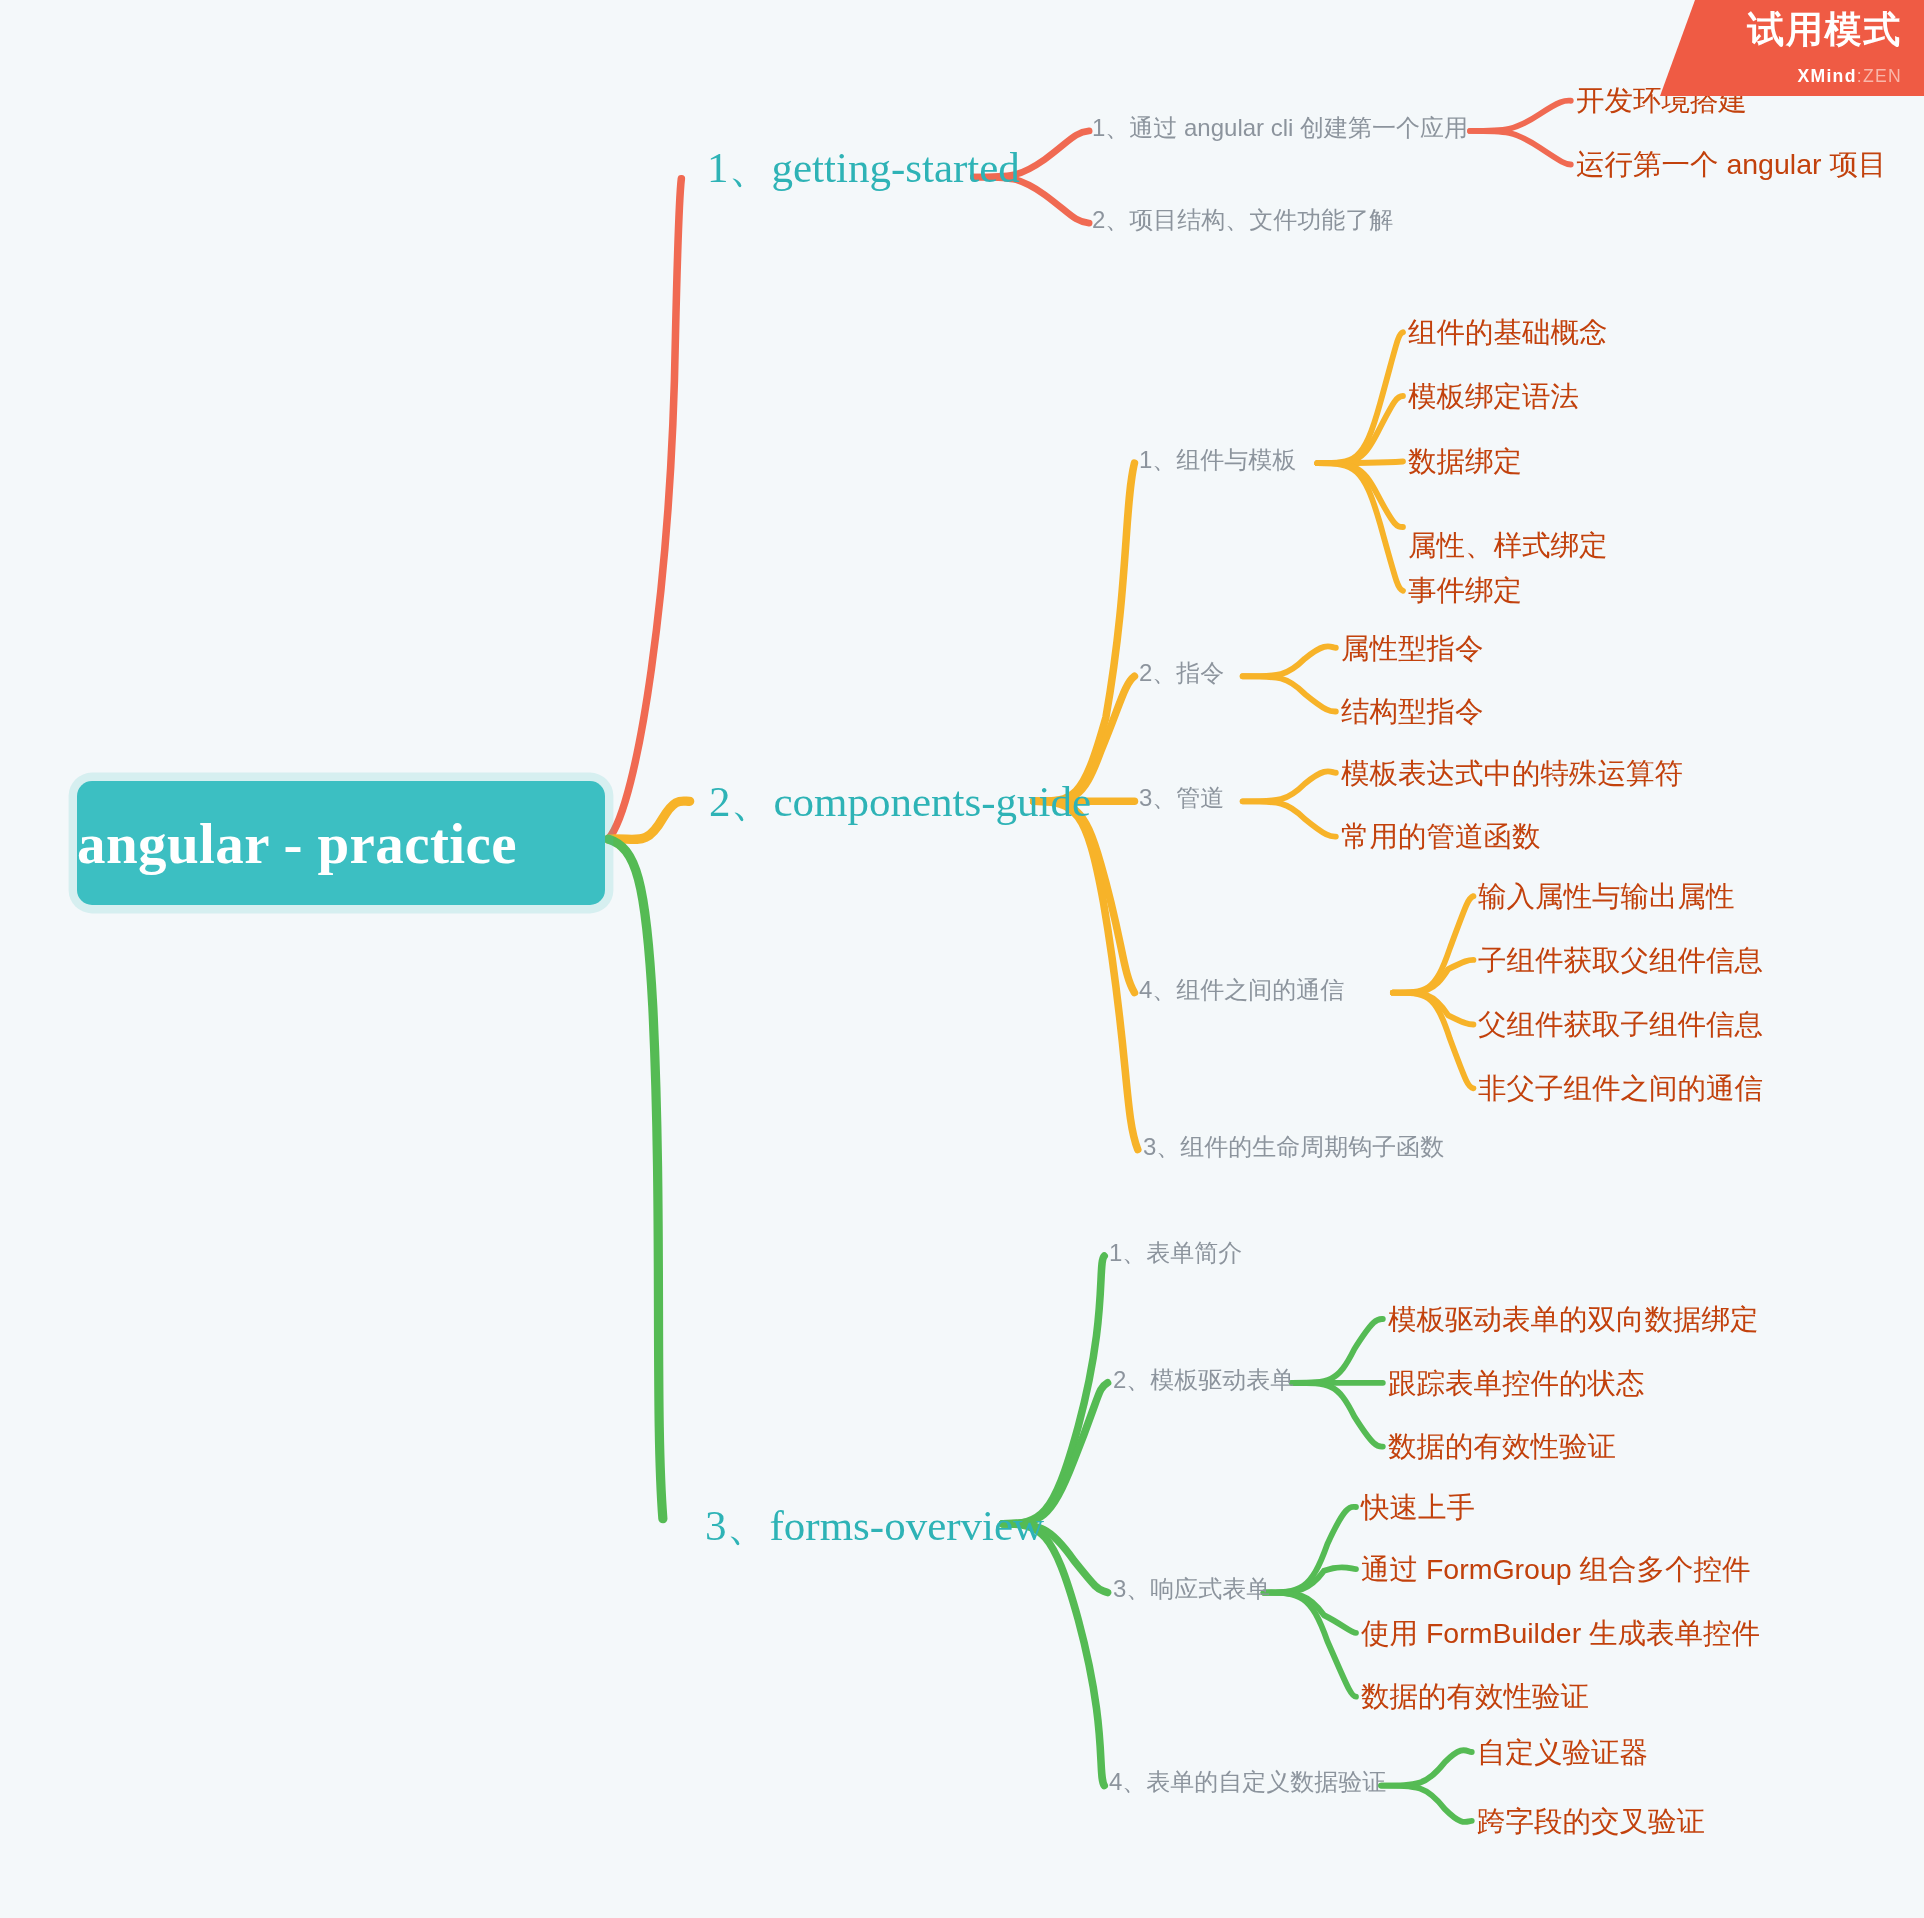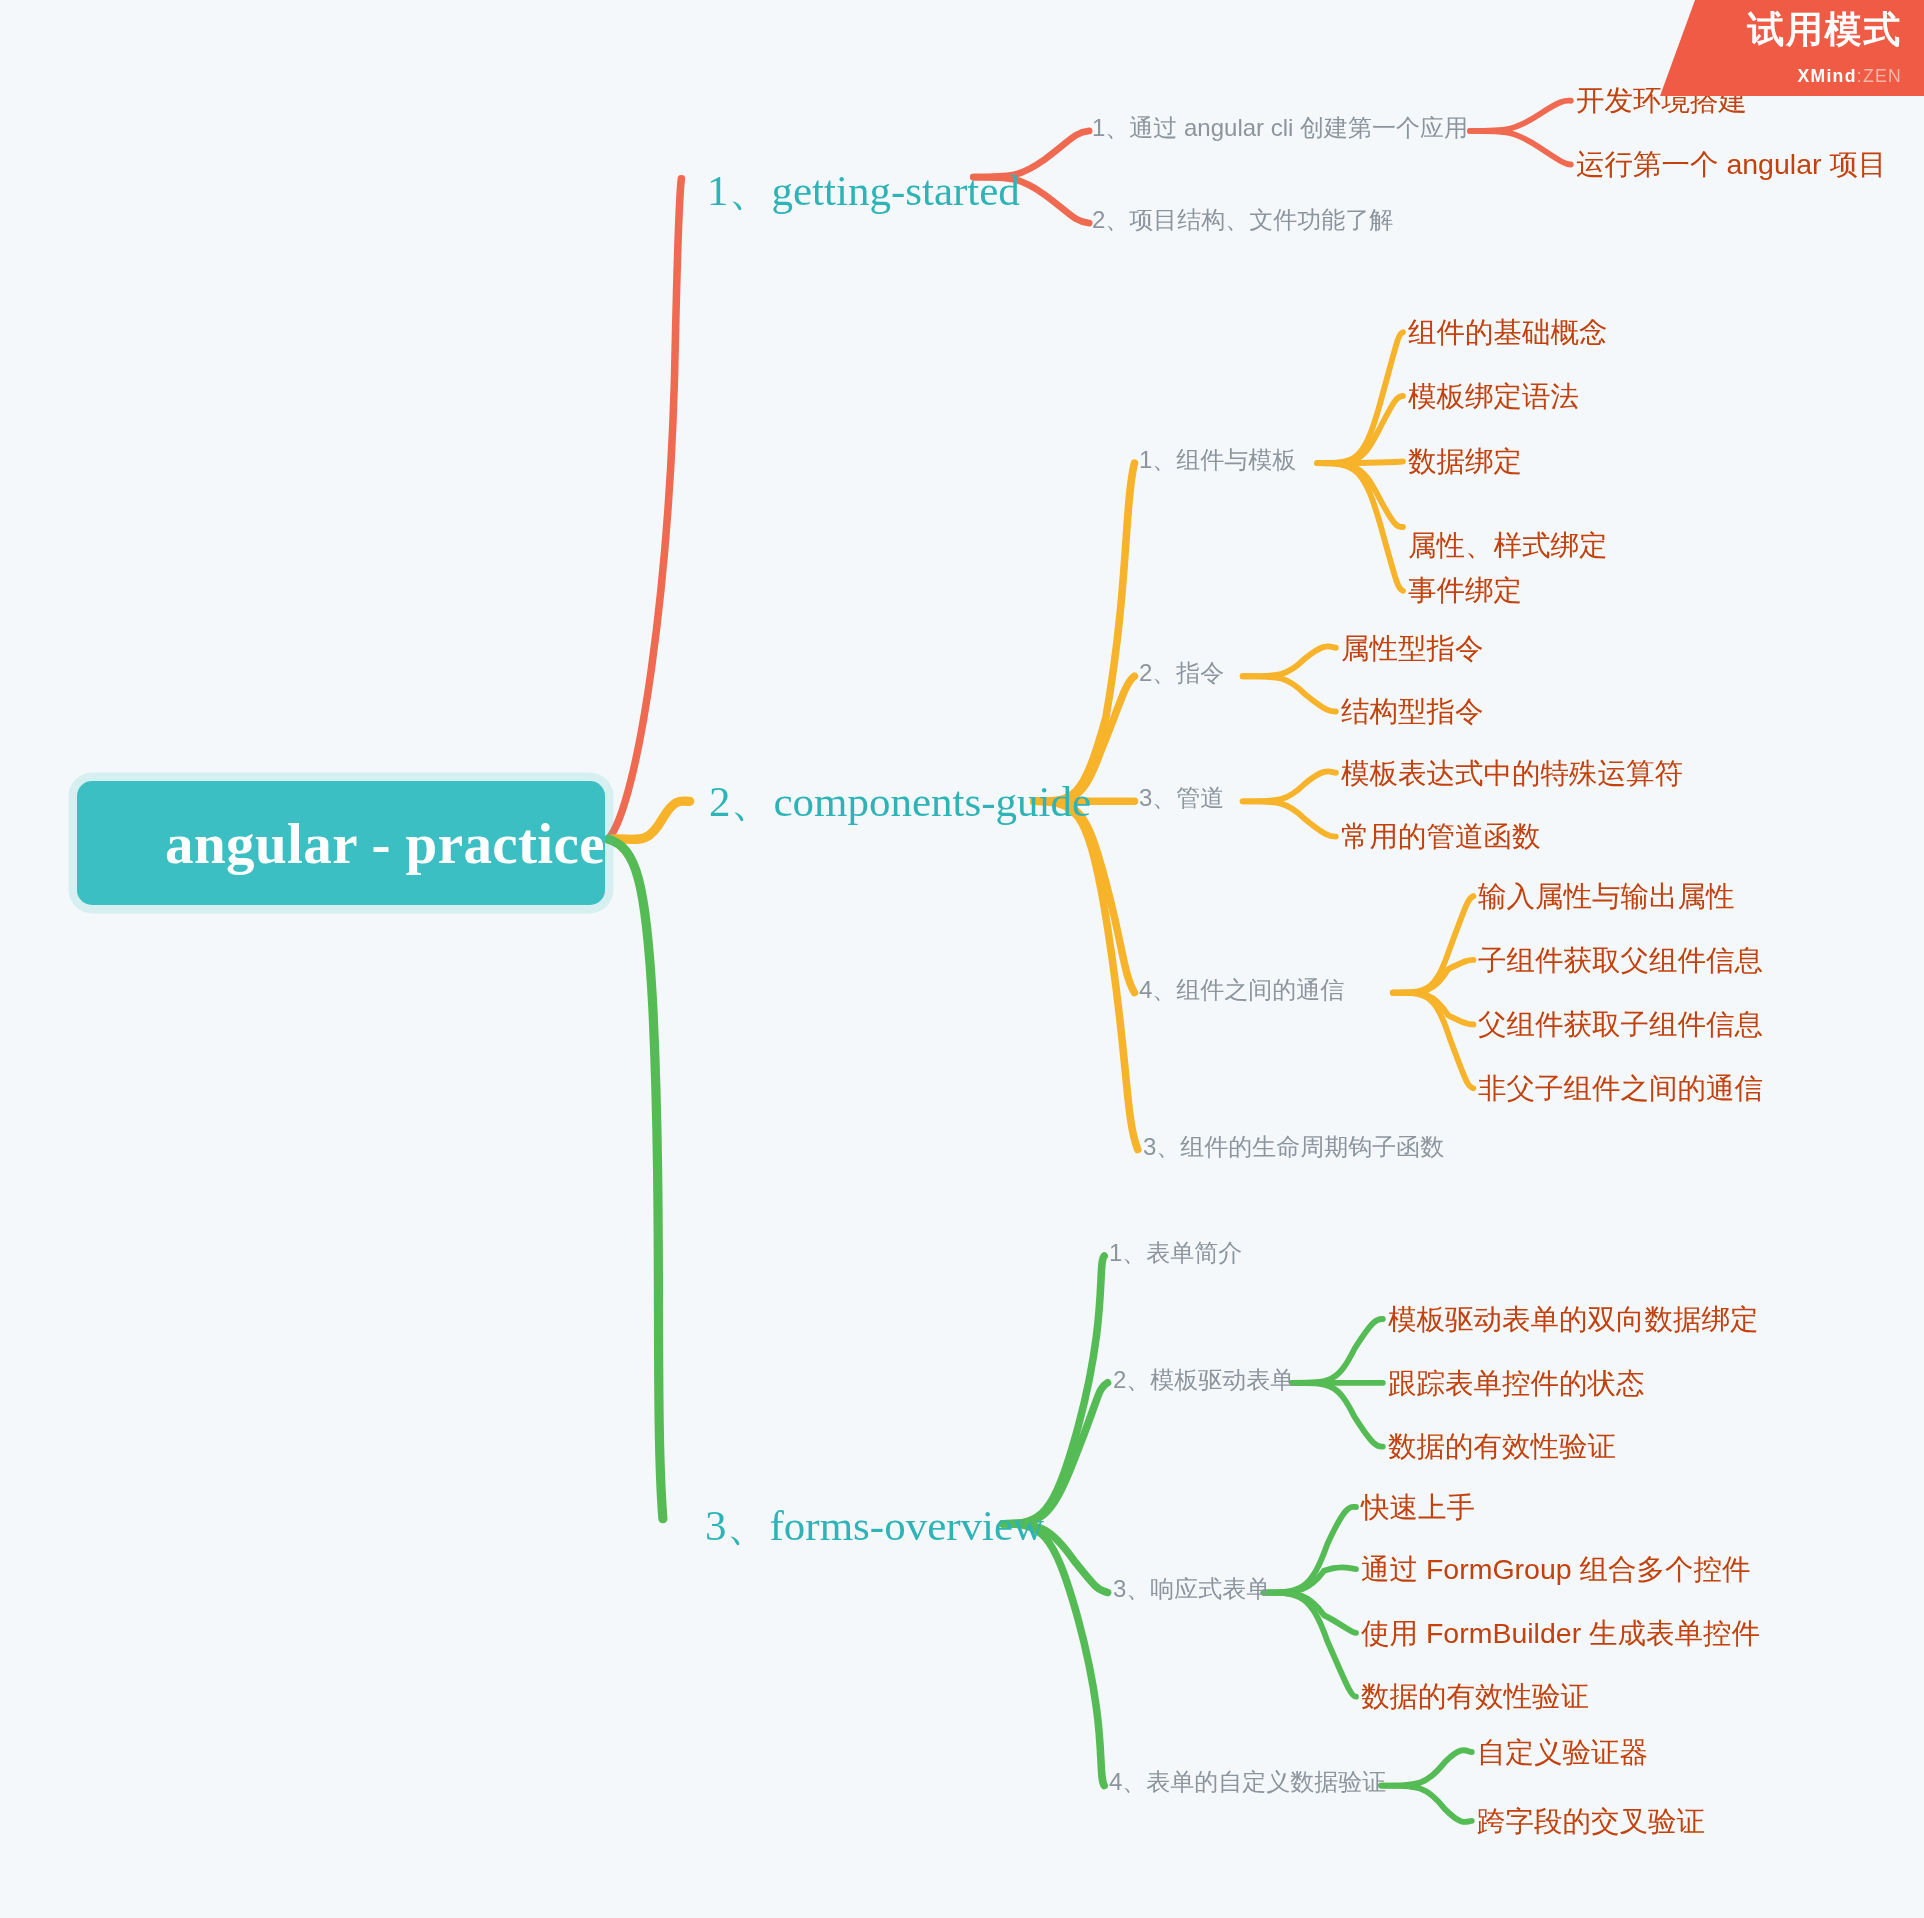--- a/index.html
+++ b/index.html
@@ -29,21 +29,21 @@
     left: 77px;
     top: 781px;
     width: 528px;
     height: 124px;
     box-sizing: border-box;
     background: #3cbfc2;
     border-radius: 15px;
     box-shadow: 0 0 0 8.4px rgba(60,191,194,0.16);
     display: flex;
     align-items: center;
-    justify-content: flex-end;
+    justify-content: flex-start;
   }
   .root-node .root-label {
     font-family: "Liberation Serif", "DejaVu Serif", serif;
     font-weight: bold;
     font-size: 57px;
     color: #ffffff;
     letter-spacing: 0.4px;
     white-space: nowrap;
   }
 
@@ -152,21 +152,21 @@
     <path d="M1506 1898 C 1550 1898, 1562 1900, 1582 1956 C 1605 2008, 1610 2022, 1616 2022" stroke="#55bb54" stroke-width="7" stroke-linecap="round"></path>
 
     <path d="M1646 2128 C 1690 2128, 1700 2128, 1722 2100 C 1744 2078, 1748 2088, 1754 2088" stroke="#55bb54" stroke-width="7" stroke-linecap="round"></path>
     <path d="M1646 2128 C 1690 2128, 1700 2128, 1722 2156 C 1744 2178, 1748 2170, 1754 2170" stroke="#55bb54" stroke-width="7" stroke-linecap="round"></path>
   </svg>
 
   <div class="root-node">
     <span class="root-label">angular - practice</span>
   </div>
 
-  <div class="topic l1" style="left:707px; top:169px;">1、getting-started</div>
+  <div class="topic l1" style="left:707px; top:146px;">1、getting-started</div>
 
   <div class="topic l2" style="left:1092px; top:116px;">1、通过 angular cli 创建第一个应用</div>
   <div class="topic l2" style="left:1092px; top:208px;">2、项目结构、文件功能了解</div>
 
   <div class="topic l3" style="left:1576px; top:86px;">开发环境搭建</div>
   <div class="topic l3" style="left:1576px; top:150px;">运行第一个 angular 项目</div>
 
   <div class="topic l1" style="left:709px; top:780px;">2、components-guide</div>
 
   <div class="topic l2" style="left:1139px; top:448px;">1、组件与模板</div>

